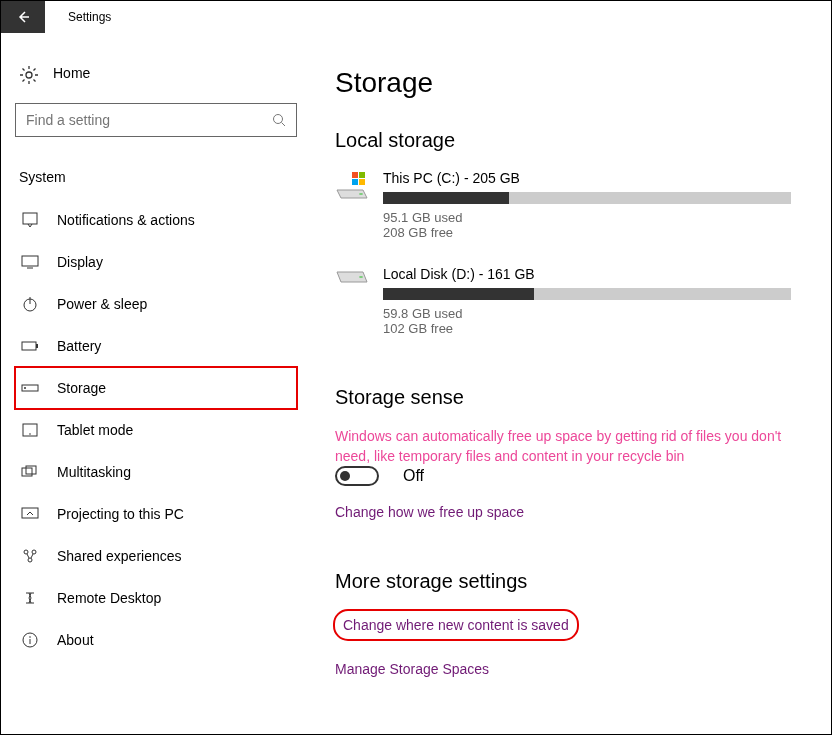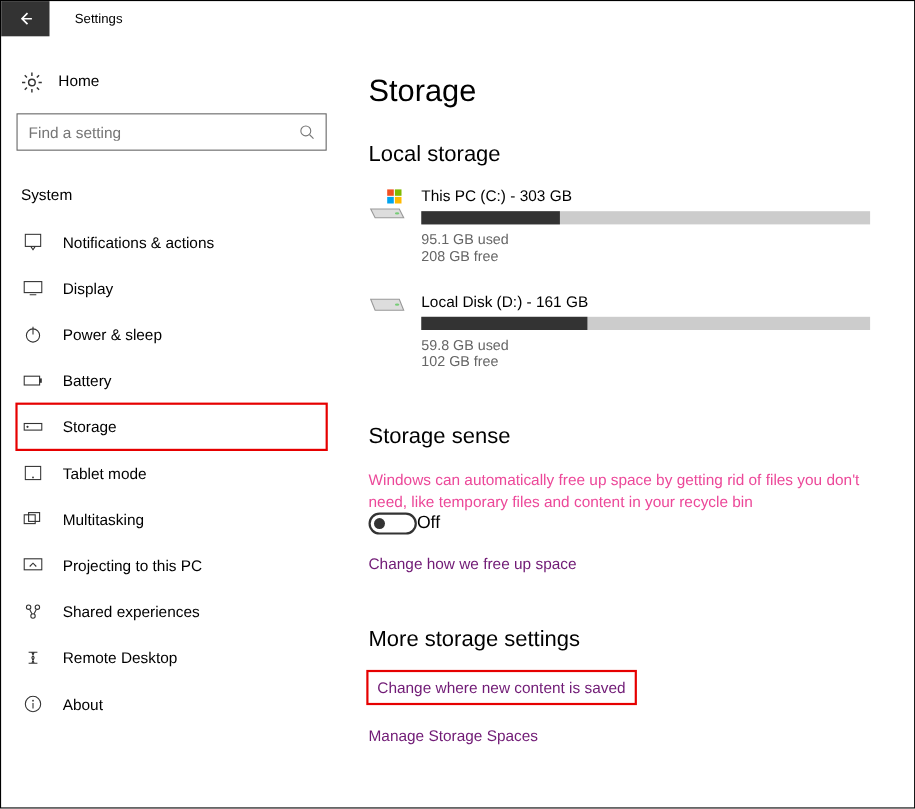--- a/index.html
+++ b/index.html
@@ -23,25 +23,25 @@
 .page-title { font-size: 28px; font-weight: 400; margin-bottom: 30px; }
 .section-h { font-size: 20px; font-weight: 400; margin-bottom: 18px; }
 .drive { display: flex; gap: 14px; margin-bottom: 26px; }
 .drive-icon { width: 34px; height: 26px; margin-top: 2px; }
 .drive-body { flex: 1; }
 .drive-name { font-size: 14px; margin-bottom: 6px; }
 .bar { height: 12px; background: #ccc; position: relative; margin-bottom: 6px; }
 .bar-fill { position: absolute; left: 0; top: 0; bottom: 0; background: #333; }
 .drive-stats { display: flex; justify-content: space-between; font-size: 13px; color: #666; flex-direction: column; }
 .sense-desc { font-size: 14px; color: #ec4899; margin-bottom: 0; line-height: 1.4; }
-.toggle-row { display: flex; align-items: center; gap: 0; margin-bottom: 18px; }
+.toggle-row { display: flex; align-items: center; gap: 24px; margin-bottom: 18px; }
 .toggle { width: 44px; height: 20px; border: 2px solid #333; border-radius: 10px; position: relative; }
 .toggle .knob { position: absolute; left: 3px; top: 3px; width: 10px; height: 10px; border-radius: 50%; background: #333; }
 .link { font-size: 14px; color: #701a75; margin-bottom: 10px; display: block; }
-.link.hl { outline: 2px solid #e60000; padding: 6px 8px; display: inline-block; }
+.link.hl { outline: 2px solid #e60000; padding: 6px 8px; display: inline-block; border-radius: 13px; }
 .spacer { height: 40px; }
 svg { display: block; }
 </style>
 </head>
 <body>
 
 <div class="titlebar">
   <div class="back-btn">
     <svg width="16" height="16" viewBox="0 0 16 16">
         <path d="M10 3 L5 8 L10 13 M5 8 H14" stroke="#fff" stroke-width="1.5" fill="none"></path>
@@ -185,21 +185,21 @@
         <svg width="34" height="30" viewBox="0 0 34 30">
           <rect x="17" y="0" width="6" height="6" fill="#f25022"></rect>
             <rect x="24" y="0" width="6" height="6" fill="#7fba00"></rect>
           <rect x="17" y="7" width="6" height="6" fill="#00a4ef"></rect>
             <rect x="24" y="7" width="6" height="6" fill="#ffb900"></rect>
           <path d="M2 18 L28 18 L32 26 L6 26 Z" fill="#ddd" stroke="#999"></path>
           <ellipse cx="26" cy="22" rx="2" ry="1" fill="#7c7"></ellipse>
         </svg>
       </div>
       <div class="drive-body">
-        <div class="drive-name">This PC (C:) - 303 GB</div>
+        <div class="drive-name">This PC (C:) - 205 GB</div>
         <div class="bar">
             <div class="bar-fill" style="width:31%"></div>
           </div>
         <div class="drive-stats">
           <span>95.1 GB used</span>
           <span>208 GB free</span>
         </div>
       </div>
     </div>
 

